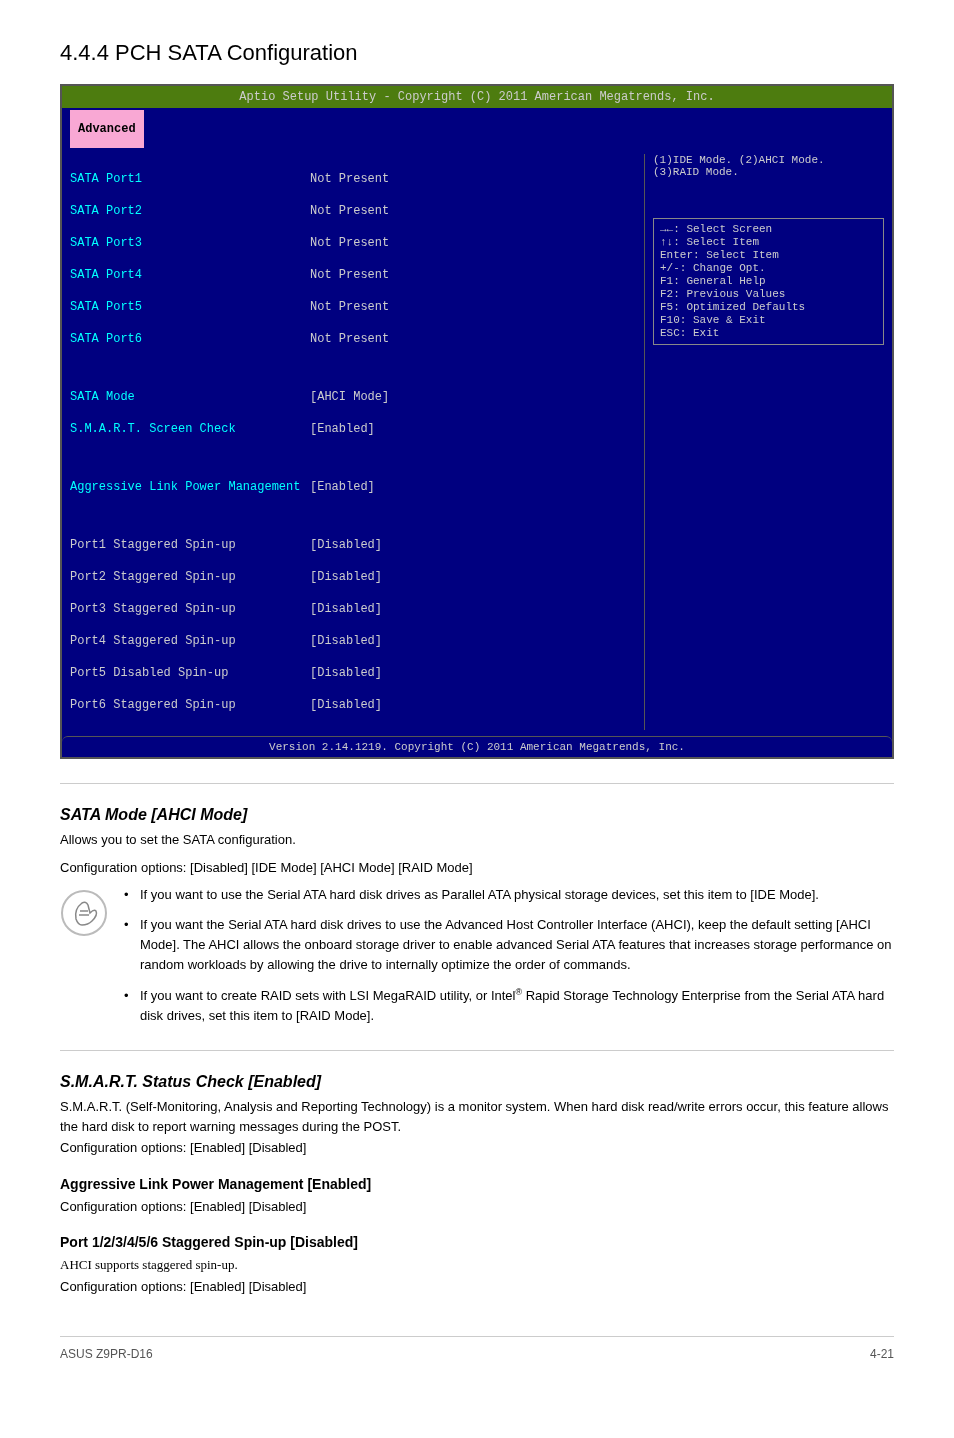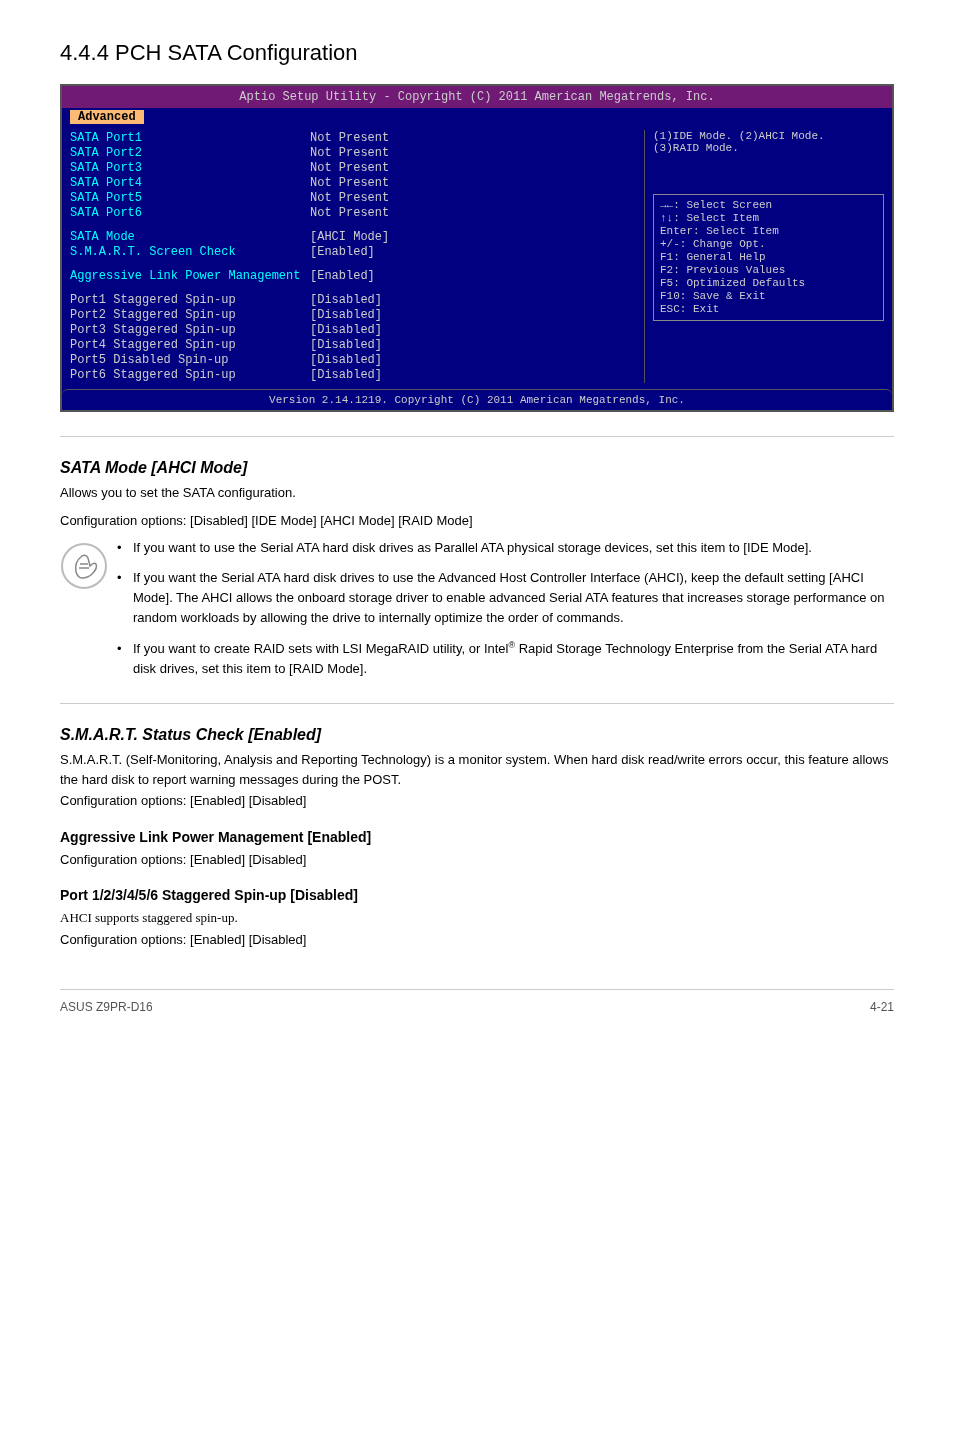--- a/index.html
+++ b/index.html
@@ -23,39 +23,39 @@
       background: #000080;
       color: #ccc;
       font-family: 'Courier New', monospace;
       font-size: 12px;
       padding: 0;
       border: 2px solid #555;
       margin-bottom: 24px;
     }
 
     .bios-header {
-      background: #701a75;
+      background: #4d7c0f;
       color: #ccc;
       text-align: center;
       padding: 4px 8px;
       font-family: 'Courier New', monospace;
       font-size: 12px;
     }
 
     .bios-tab-bar {
       background: #000080;
       padding: 2px 8px 0 8px;
       display: flex;
       gap: 4px;
     }
 
     .bios-tab {
-      background: #fdba74;
+      background: #f9a8d4;
       color: #000;
-      padding: 0 8px;
+      padding: 12px 8px;
       font-family: 'Courier New', monospace;
       font-size: 12px;
       font-weight: bold;
     }
 
     .bios-body {
       display: flex;
       background: #000080;
       color: #ccc;
       padding: 6px 8px;
@@ -81,21 +81,21 @@
     }
 
     .bios-right-keys {
       border: 1px solid #888;
       padding: 4px 6px;
       font-size: 11px;
     }
 
     .bios-row {
       display: flex;
-      margin: 1px 0;
+      margin: 18px 0;
       font-family: 'Courier New', monospace;
       font-size: 12px;
     }
 
     .bios-label {
       color: #0ff;
       width: 240px;
       flex-shrink: 0;
     }
 
@@ -140,21 +140,21 @@
 
     .divider {
       border: none;
       border-top: 1px solid #ccc;
       margin: 14px 0;
     }
 
     .info-box {
       display: flex;
       align-items: flex-start;
-      gap: 7px;
+      gap: 14px;
       margin-bottom: 10px;
     }
 
     .info-icon {
       width: 50px;
       flex-shrink: 0;
       margin-top: 4px;
     }
 
     .info-bullets {

